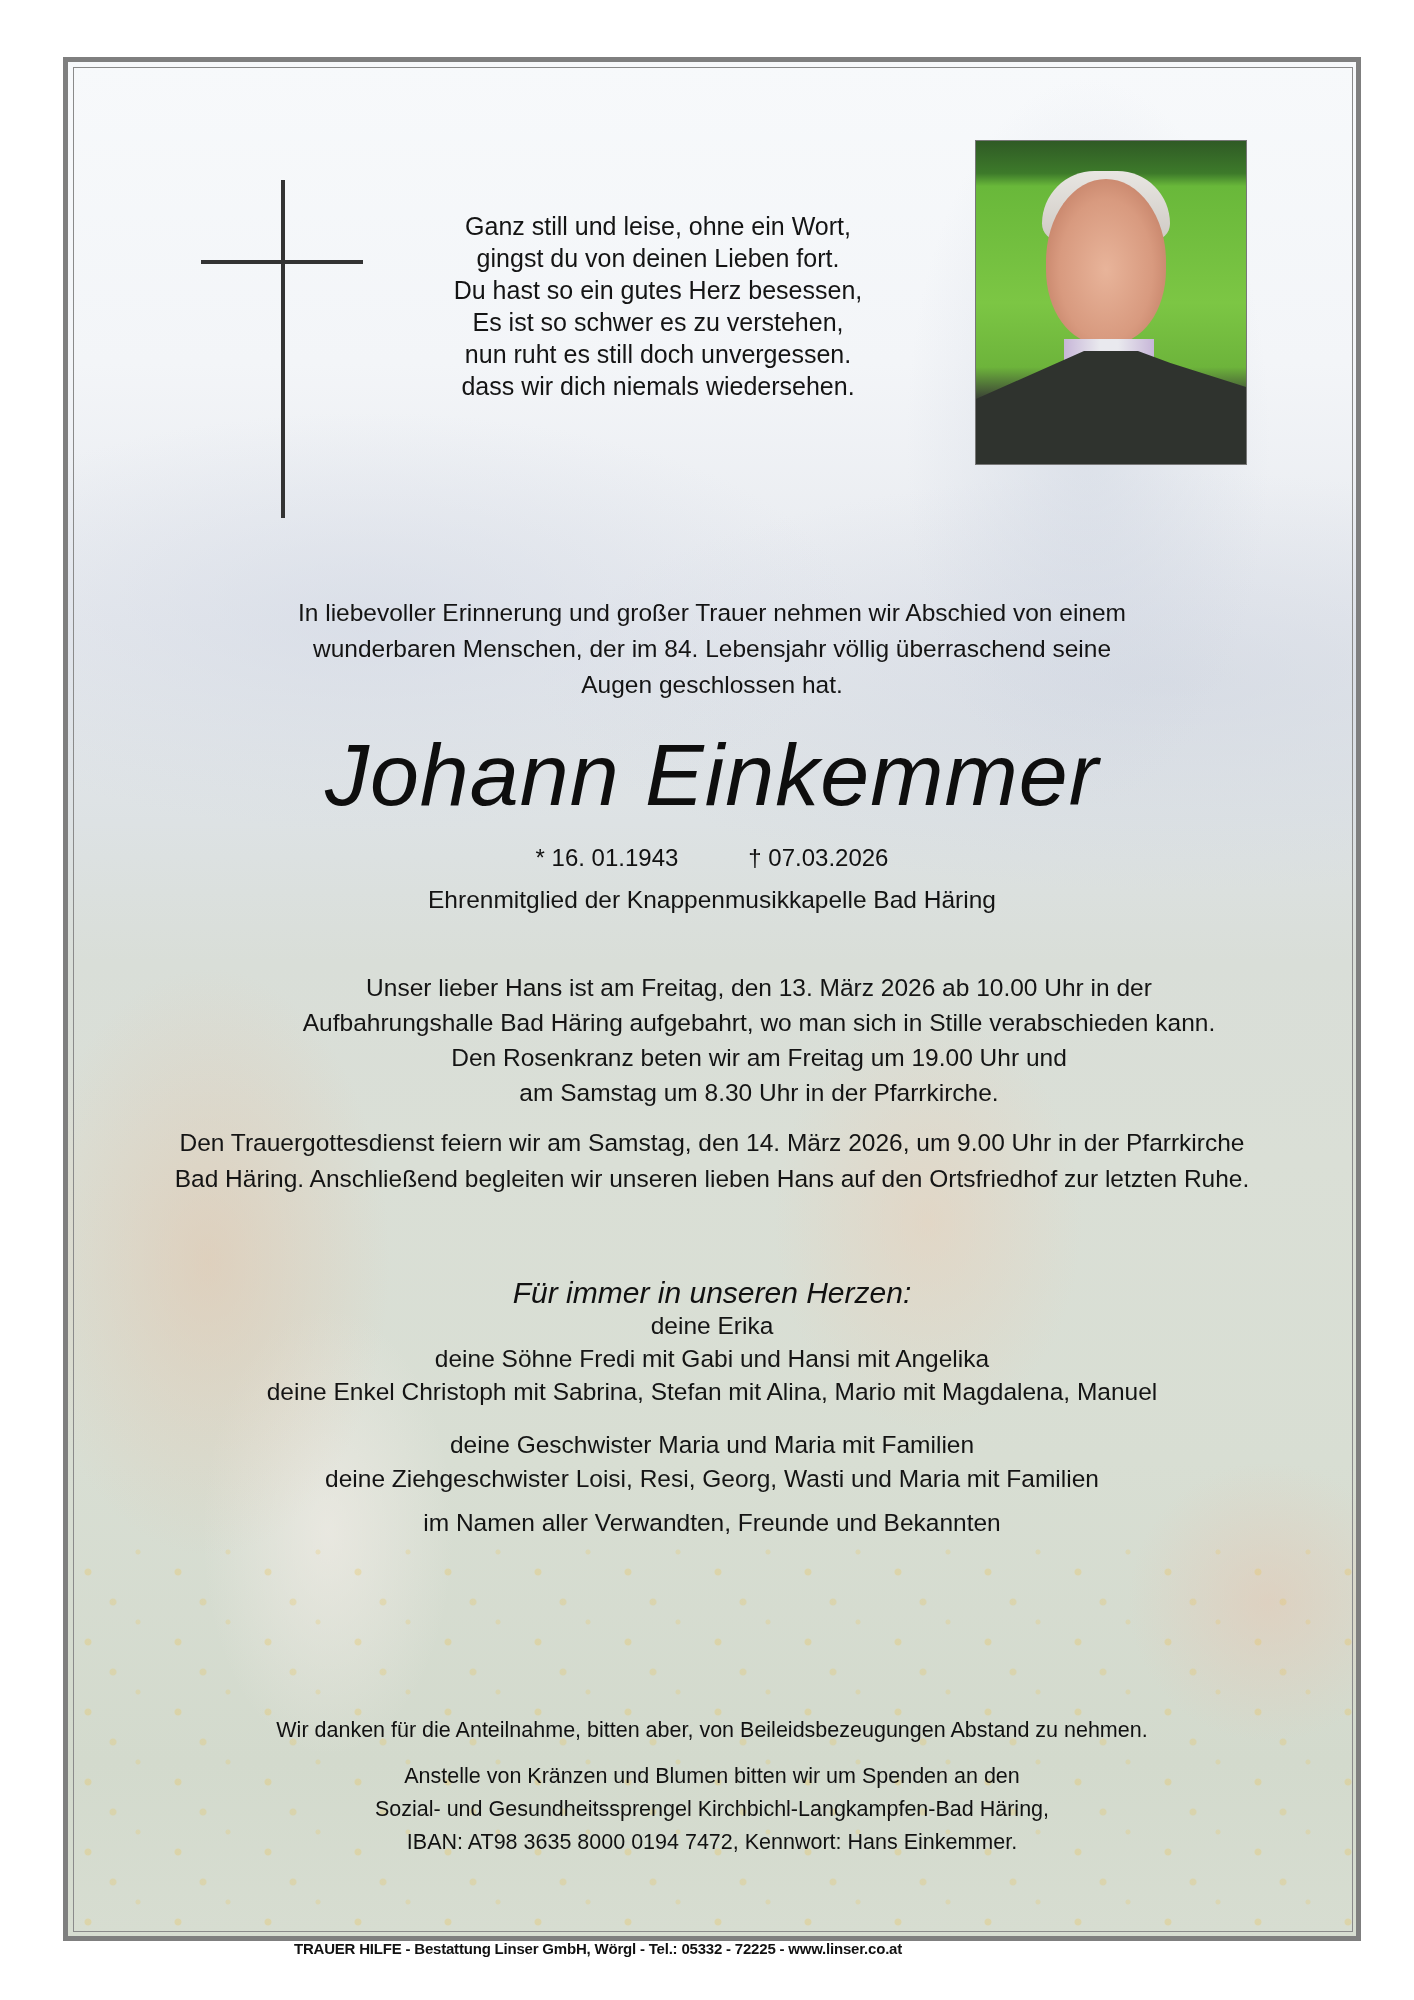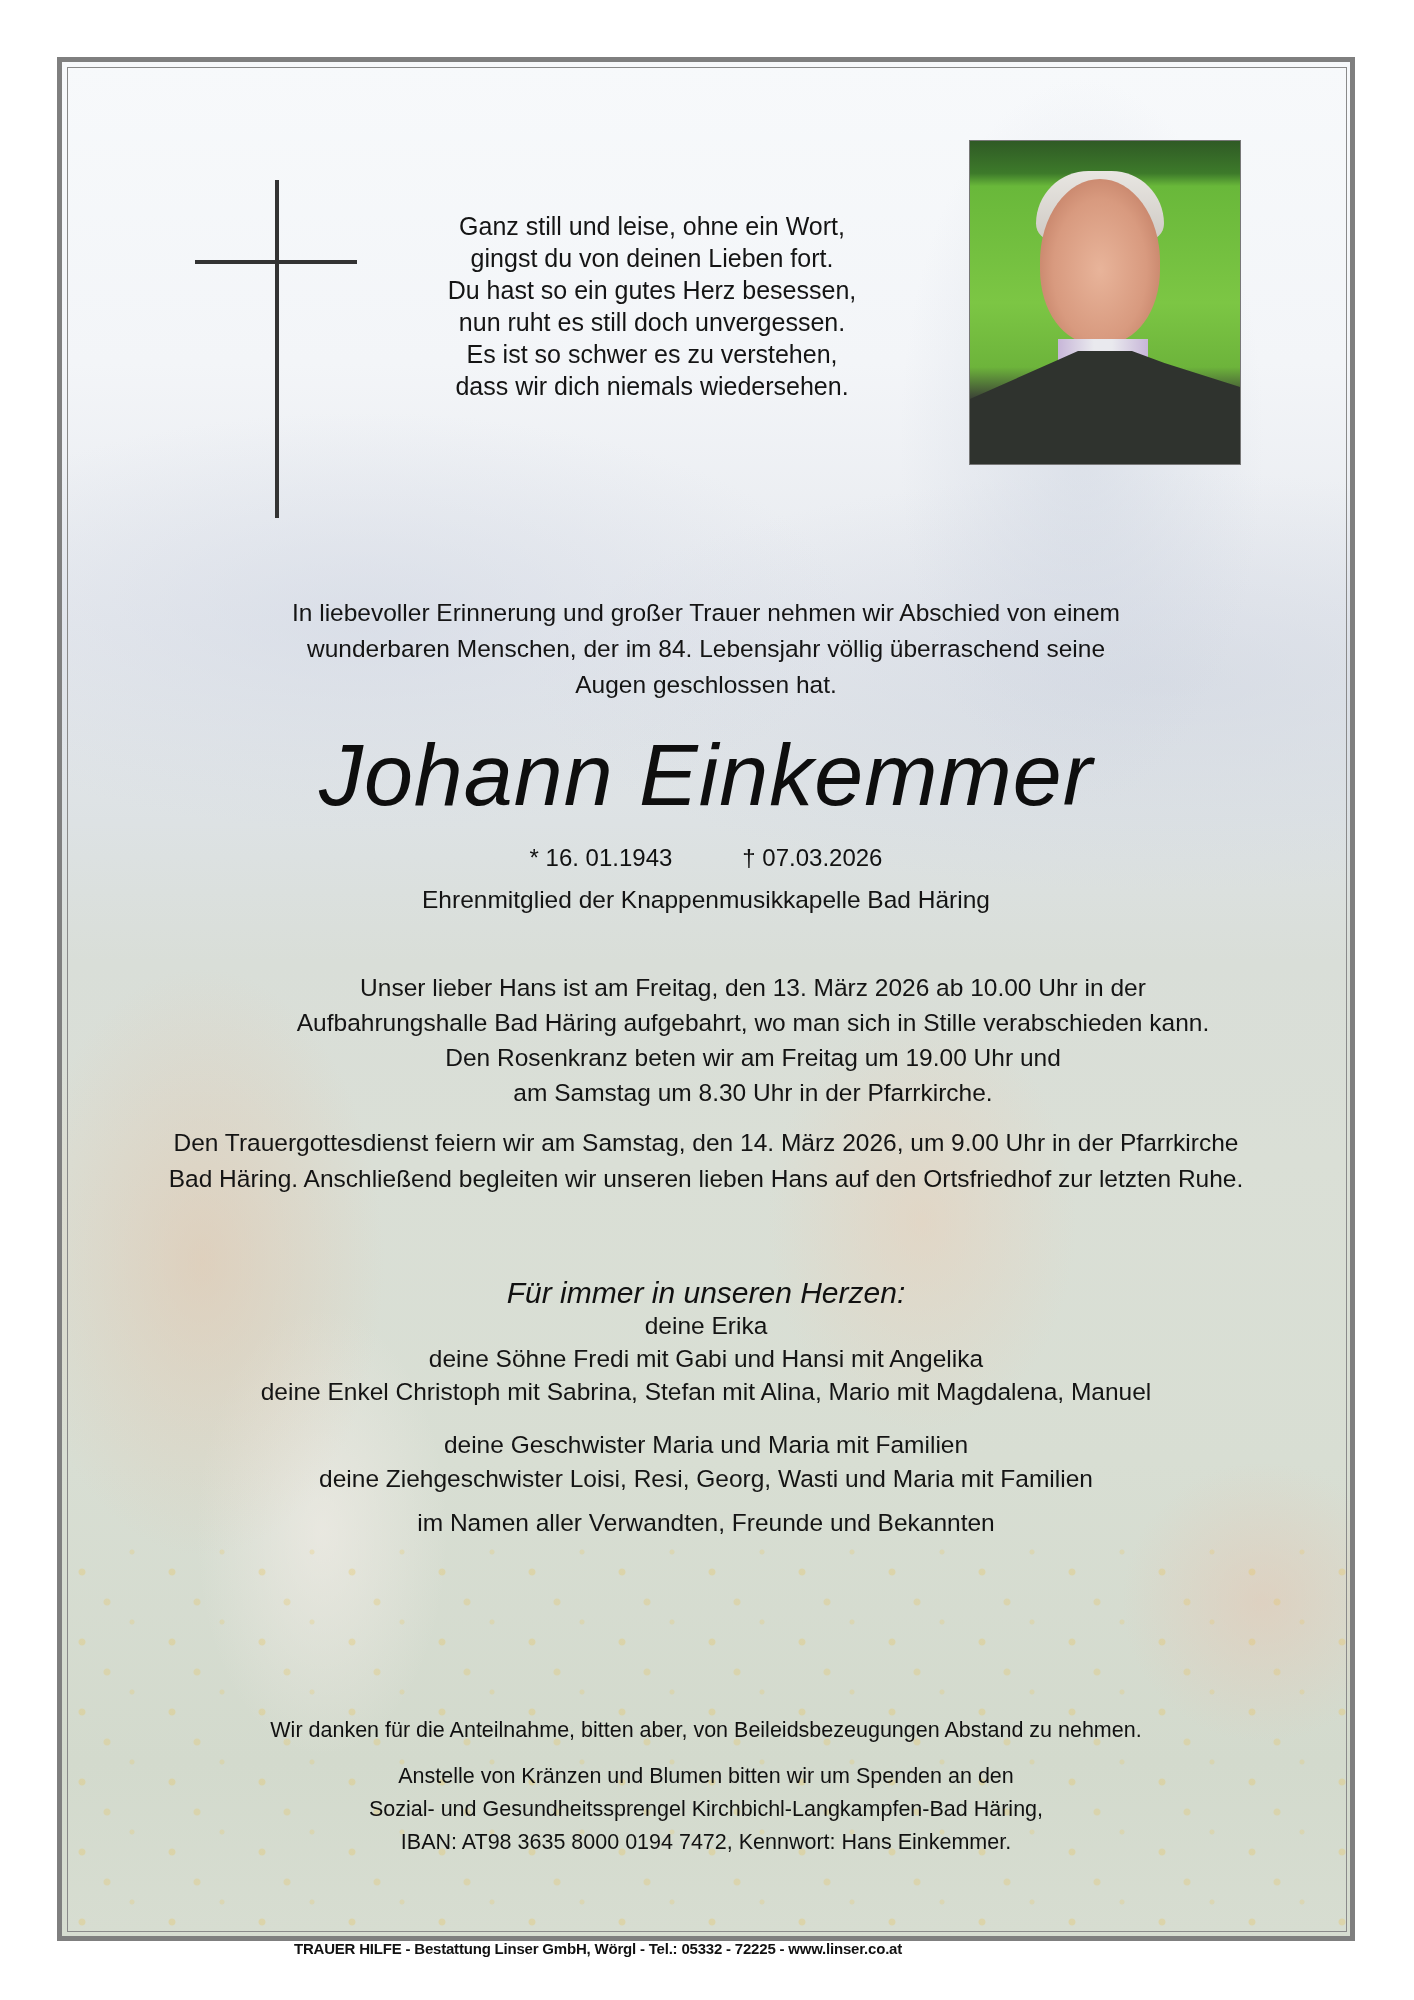--- a/index.html
+++ b/index.html
@@ -3,21 +3,21 @@
 <meta charset="utf-8">
 <style>
   html, body { margin: 0; padding: 0; }
   body {
     width: 1414px; height: 2000px; position: relative; overflow: hidden;
     background: #ffffff;
     font-family: "Liberation Sans", sans-serif;
     color: #111111;
   }
   .frame {
-    position: absolute; left: 57px; top: 57px; width: 1288px; height: 1874px;
+    position: absolute; left: 63px; top: 57px; width: 1288px; height: 1874px;
     border: 5px solid #7f7f7f;
     overflow: hidden;
   }
   .inner-line {
     position: absolute; left: 5px; top: 5px; right: 3px; bottom: 4px;
     border: 1px solid #8a8a8a;
     pointer-events: none; z-index: 5;
   }
   .bg {
     position: absolute; inset: 0;
@@ -99,22 +99,22 @@
     <div class="hair"></div>
     <div class="head"></div>
     <div class="collar"></div>
     <div class="jacket"></div>
   </div>
 
   <div class="txt poem" style="top:148px; left:330px; width:520px;">
     <span class="line">Ganz still und leise, ohne ein Wort,</span>
     <span class="line">gingst du von deinen Lieben fort.</span>
     <span class="line">Du hast so ein gutes Herz besessen,</span>
+    <span class="line">Es ist so schwer es zu verstehen,</span>
     <span class="line">nun ruht es still doch unvergessen.</span>
-    <span class="line">Es ist so schwer es zu verstehen,</span>
     <span class="line">dass wir dich niemals wiedersehen.</span>
   </div>
 
   <div class="txt body25" style="top:533px;">
     <span class="line">In liebevoller Erinnerung und großer Trauer nehmen wir Abschied von einem</span>
     <span class="line">wunderbaren Menschen, der im 84. Lebensjahr völlig überraschend seine</span>
     <span class="line">Augen geschlossen hat.</span>
   </div>
 
   <div class="txt name" style="top:663px;">Johann Einkemmer</div>

